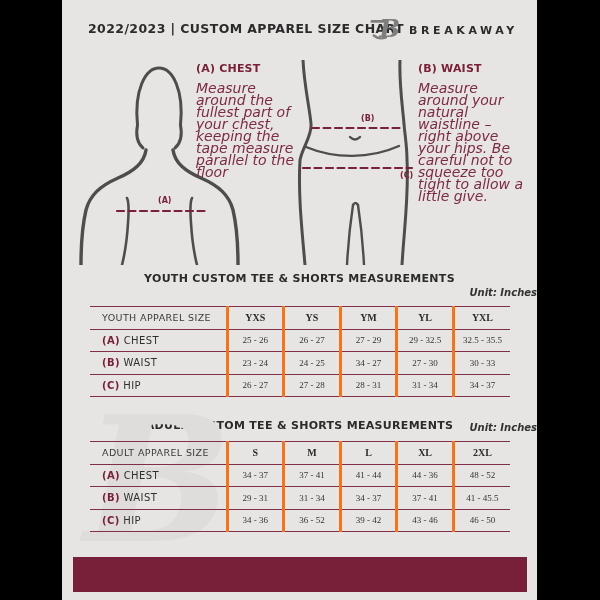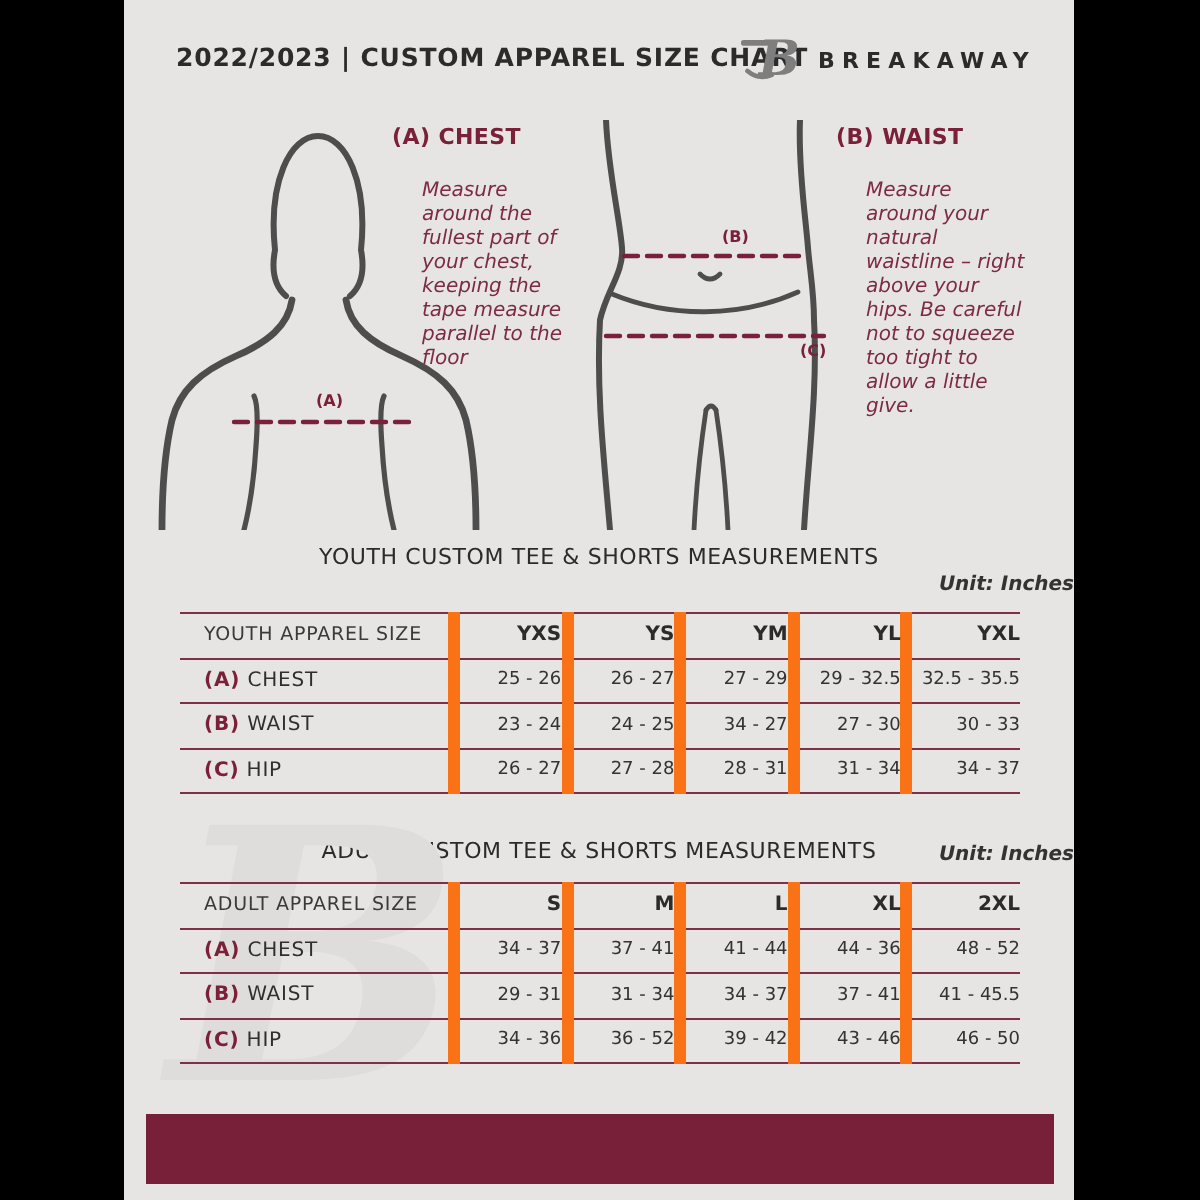--- a/index.html
+++ b/index.html
@@ -16,35 +16,35 @@
 
   
   .fig{position:absolute;}
   .fig path,.fig line{fill:none;stroke-linecap:round;stroke-linejoin:round;}
   .fig .body-line{stroke:#4d4d4d;}
   .fig .dash{stroke:#7a2038;stroke-width:2.2;stroke-dasharray:7 4.5;}
   .fig-label{position:absolute;font-size:8px;font-weight:bold;color:#7a2038;}
 
   .instr{position:absolute;}
   .instr h3{margin:0 0 7px 0;font-size:11px;font-weight:bold;color:#7a2038;letter-spacing:0.2px;}
-  .instr p{margin:15px;font-size:10px;font-style:italic;color:#7d2a44;line-height:12px;
+  .instr p{margin:0;font-size:14px;font-style:italic;color:#7d2a44;line-height:12px;
            white-space:pre-line;}
 
   
-  .tbl-title{position:absolute;width:475px;text-align:center;font-size:11px;font-weight:normal;
+  .tbl-title{position:absolute;width:475px;text-align:center;font-size:11px;font-weight:bold;
              color:#2b2b2b;letter-spacing:0.3px;}
   .tbl-unit{position:absolute;width:475px;text-align:right;font-size:10px;font-style:italic;
             font-weight:600;color:#333;}
   table.mtable{position:absolute;left:28px;width:420px;border-collapse:collapse;
                table-layout:fixed;z-index:2;}
   table.mtable col.lbl{width:137px;}
   table.mtable tr{height:22.5px;}
   table.mtable th,table.mtable td{border-top:1px solid #7d3048;border-bottom:1px solid #7d3048;
       padding:0;font-weight:normal;color:#333;background:transparent;}
-  table.mtable th.size,table.mtable td.val{border-left:6px solid #f97316;text-align:right;}
+  table.mtable th.size,table.mtable td.val{border-left:3px solid #f97316;text-align:center;font-family:Liberation Serif, serif;}
   table.mtable th.size{font-size:10px;font-weight:bold;color:#2b2b2b;}
   table.mtable td.val{font-size:9px;}
   table.mtable th.lblcell{font-size:9.5px;text-align:left;padding-left:12px;
       letter-spacing:0.4px;color:#3a3a3a;font-weight:normal;}
   table.mtable td.rowlbl{font-size:10px;text-align:left;padding-left:12px;letter-spacing:0.4px;}
   .rk{color:#7a2038;font-weight:bold;}
   .rn{color:#2f2f2f;font-weight:500;}
 
   .watermark{position:absolute;left:22px;top:392px;font-size:175px;line-height:175px;
      font-family:"DejaVu Serif","Liberation Serif",serif;font-style:italic;font-weight:bold;

